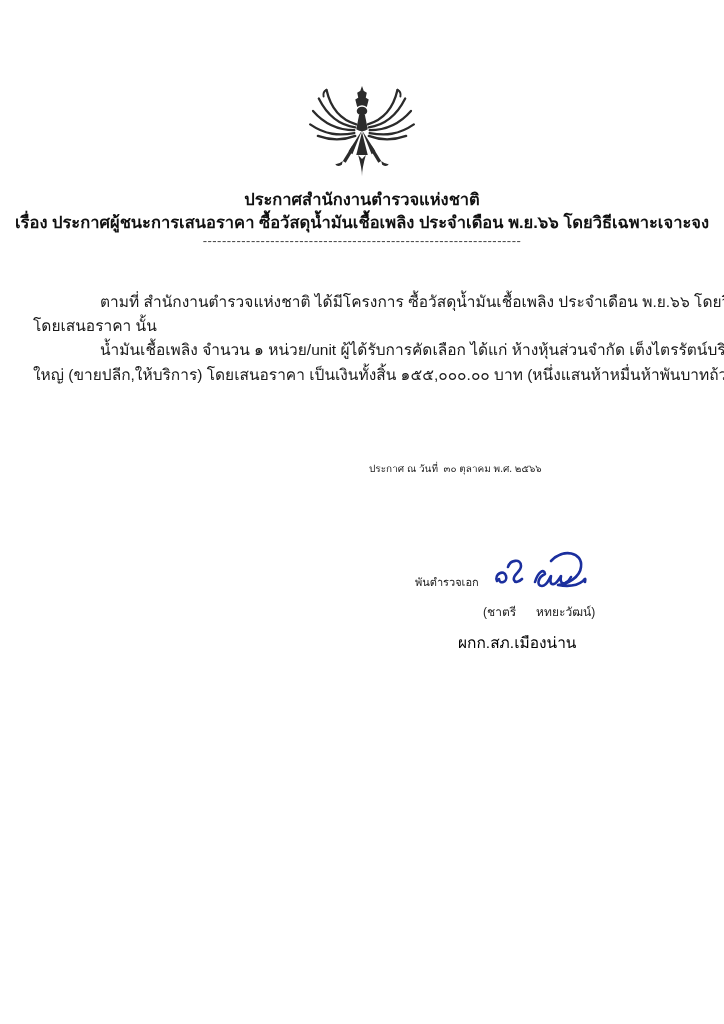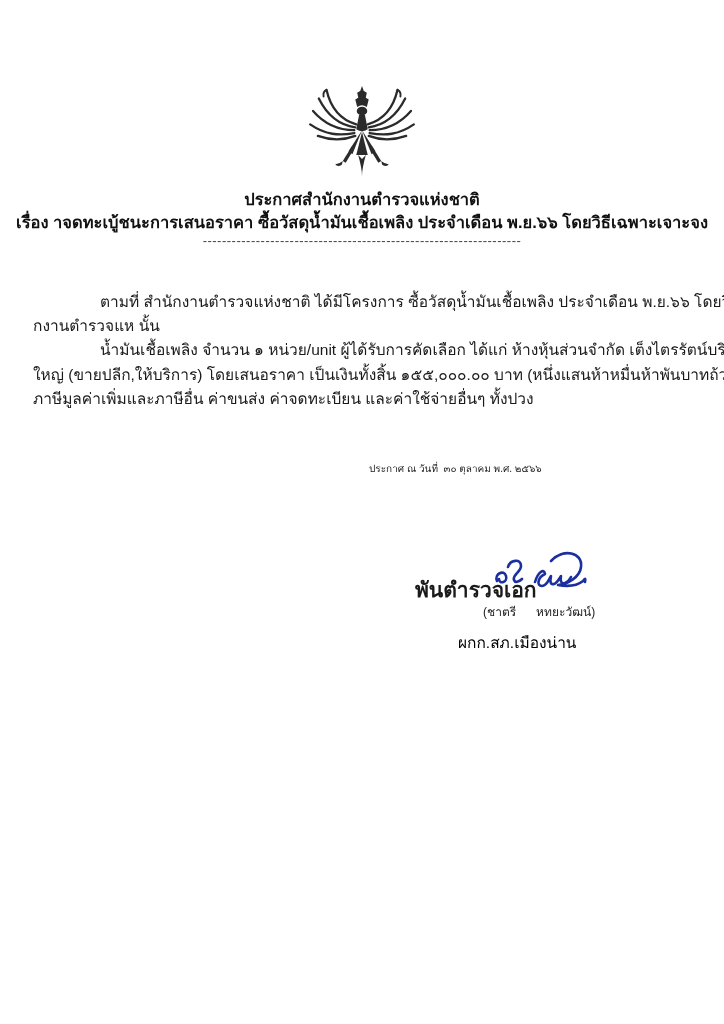--- a/index.html
+++ b/index.html
@@ -31,21 +31,21 @@
     font-size:15.5px;line-height:24.2px;color:#1a1a1a;
   }
   .body-line{white-space:nowrap;}
   .indent{padding-left:67px;}
   .date-line{
     position:absolute;left:369px;top:461px;
     font-size:10px;white-space:pre;color:#1a1a1a;
   }
   .sig-rank{
     position:absolute;left:415px;top:573px;
-    font-size:21px;color:#1a1a1a;font-weight:bold;
+    font-size:11px;color:#1a1a1a;
   }
   .sig-scribble{
     position:absolute;left:489px;top:545px;width:108px;height:52px;
   }
   .sig-name{
     position:absolute;left:483px;top:602px;
     font-size:12px;white-space:pre;color:#1a1a1a;
   }
   .sig-position{
     position:absolute;left:458px;top:630px;
@@ -85,29 +85,28 @@
       <path d="M60 48l-6 24h12z"></path>
       <path d="M50 62l-10 16 3 2 9-15z"></path>
       <path d="M70 62l10 16-3 2-9-15z"></path>
       <path d="M40 78q-5 4-8 3 2 4 7 1z"></path>
       <path d="M80 78q5 4 8 3-2 4-7 1z"></path>
       <path d="M56 72q4 14 4 22 0-8 4-22l-4 4z"></path>
     </g>
   </svg>
 
   <div class="title-line title-1">ประกาศสำนักงานตำรวจแห่งชาติ</div>
-  <div class="title-line title-2">เรื่อง าจดทะเบู้ชนะการเสนอราคา ซื้อวัสดุน้ำมันเชื้อเพลิง ประจำเดือน พ.ย.๖๖ โดยวิธีเฉพาะเจาะจง</div>
+  <div class="title-line title-2">เรื่อง ประกาศผู้ชนะการเสนอราคา ซื้อวัสดุน้ำมันเชื้อเพลิง ประจำเดือน พ.ย.๖๖ โดยวิธีเฉพาะเจาะจง</div>
   <div class="divider">------------------------------------------------------------------</div>
 
   <div class="body-block">
     <div class="body-line indent">ตามที่ สำนักงานตำรวจแห่งชาติ ได้มีโครงการ ซื้อวัสดุน้ำมันเชื้อเพลิง ประจำเดือน พ.ย.๖๖ โดยวิธี</div>
-    <div class="body-line">กงานตำรวจแห  นั้น</div>
+    <div class="body-line">โดยเสนอราคา  นั้น</div>
     <div class="body-line indent">น้ำมันเชื้อเพลิง จำนวน ๑ หน่วย/unit ผู้ได้รับการคัดเลือก ได้แก่ ห้างหุ้นส่วนจำกัด เต็งไตรรัตน์บริการ สำนักงาน</div>
     <div class="body-line">ใหญ่ (ขายปลีก,ให้บริการ) โดยเสนอราคา เป็นเงินทั้งสิ้น ๑๕๕,๐๐๐.๐๐ บาท (หนึ่งแสนห้าหมื่นห้าพันบาทถ้วน) รวม</div>
-    <div class="body-line">ภาษีมูลค่าเพิ่มและภาษีอื่น ค่าขนส่ง ค่าจดทะเบียน และค่าใช้จ่ายอื่นๆ ทั้งปวง</div>
   </div>
 
   <div class="date-line">ประกาศ ณ วันที่  ๓๐ ตุลาคม พ.ศ. ๒๕๖๖</div>
 
   <div class="sig-rank">พันตำรวจเอก</div>
 
   <svg class="sig-scribble" viewBox="0 0 108 52" aria-hidden="true">
     <g id="sig-ink" stroke="#1b2f9e" stroke-width="2.6" fill="none" stroke-linecap="round" stroke-linejoin="round">
       <path d="M8 36c-3-7 7-12 9-5 2 6-7 9-7 3"></path>
       <path d="M19 22c2-7 13-9 13-1 0 6-9 9-7 14 1 3 5 2 8-1"></path>

